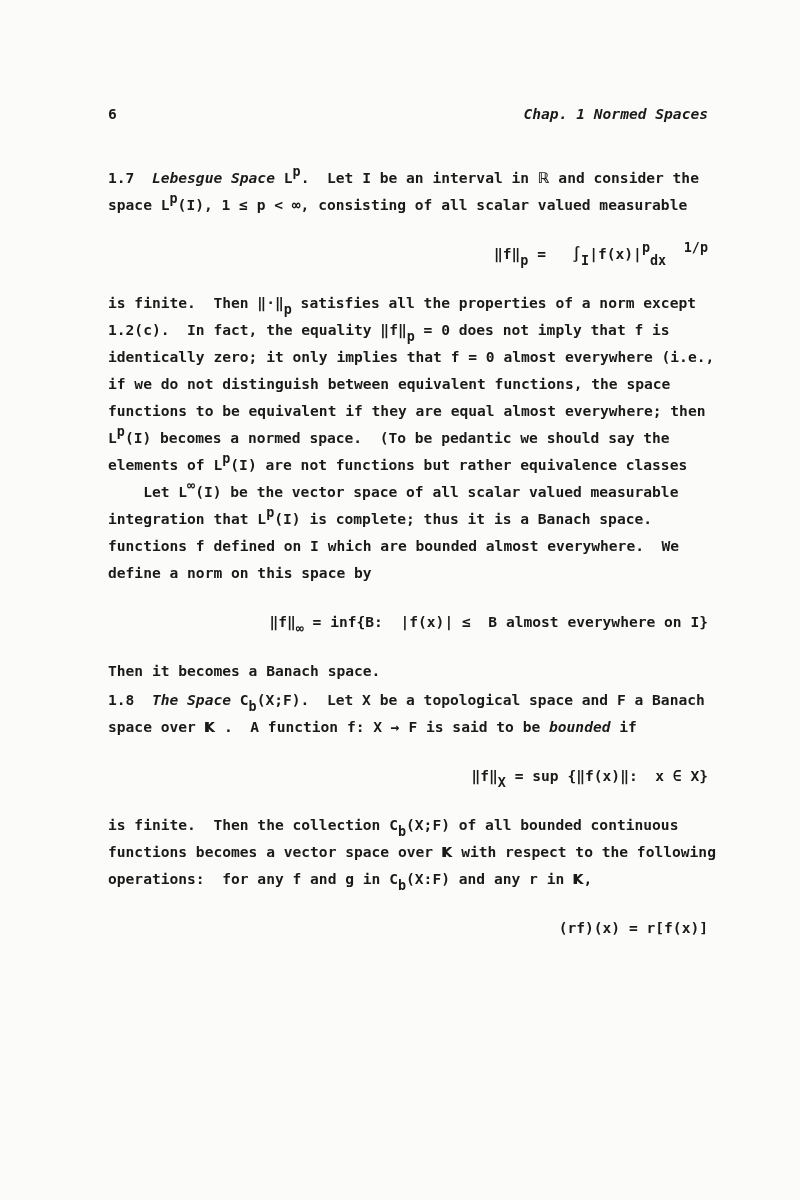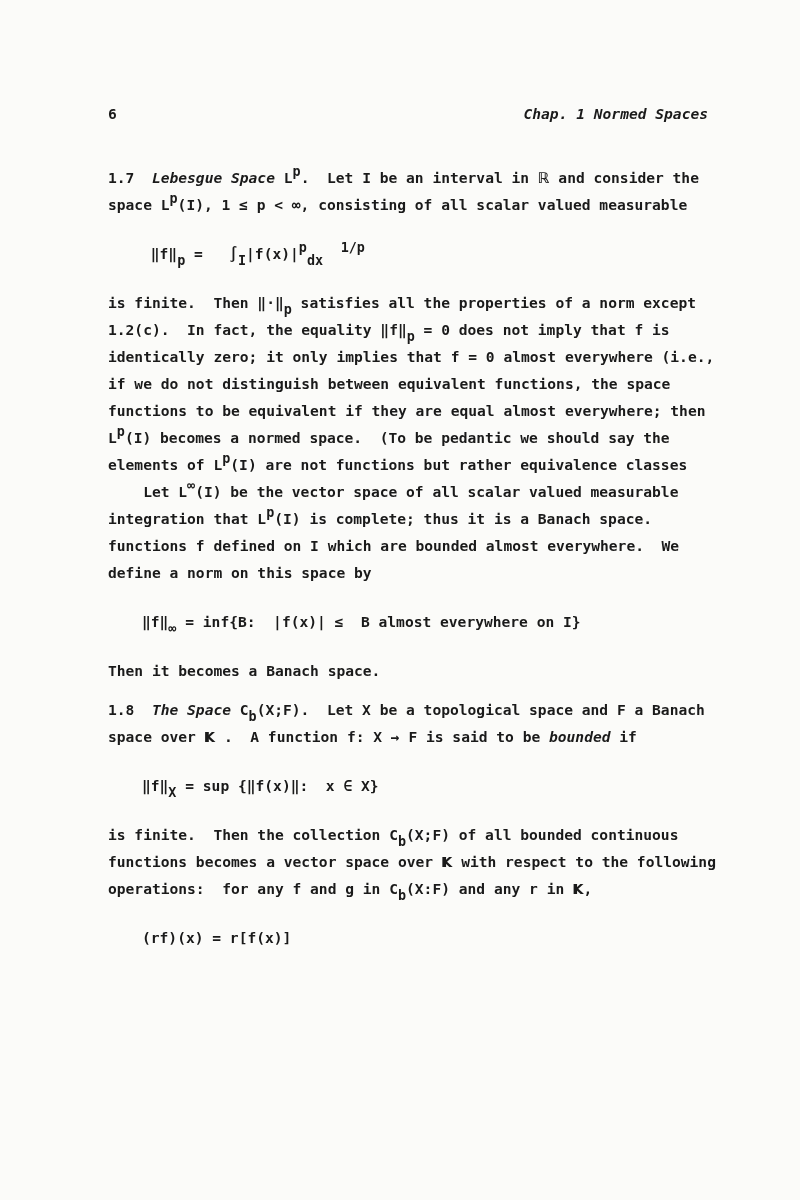--- a/index.html
+++ b/index.html
@@ -8,22 +8,22 @@
   .page {
     position:relative; width:800px; height:1200px;
     background:var(--paper); color:var(--ink);
     font-family:"DejaVu Sans Mono", monospace;
     font-size:14.6px; line-height:27px; font-weight:bold;
   }
   .content { position:absolute; left:108px; top:100px; width:600px; }
   .page-header { display:flex; justify-content:space-between; align-items:baseline; margin-bottom:37px; }
   .running-title { font-style:italic;text-align:right; }
   .paragraph { margin:0; }
-  .paragraph + .paragraph { margin-top:12px; }
-  .formula { margin:22px 0; padding-left:34px; }
+  .paragraph + .paragraph { margin-top:2px; }
+  .formula { margin:22px 0; padding-left:34px;text-align:right; }
   .formula + .formula { margin-top:-4px; }
   .line { white-space:pre; }
   i { }
   sup, sub { position:relative; line-height:0; font-size:0.92em; vertical-align:baseline; }
   sup { top:-0.5em; }
   sub { top:0.45em; }
   .bb { font-family:"DejaVu Sans", sans-serif; }
   .bbk { margin-left:-0.62ch; }
 </style>
 </head>

